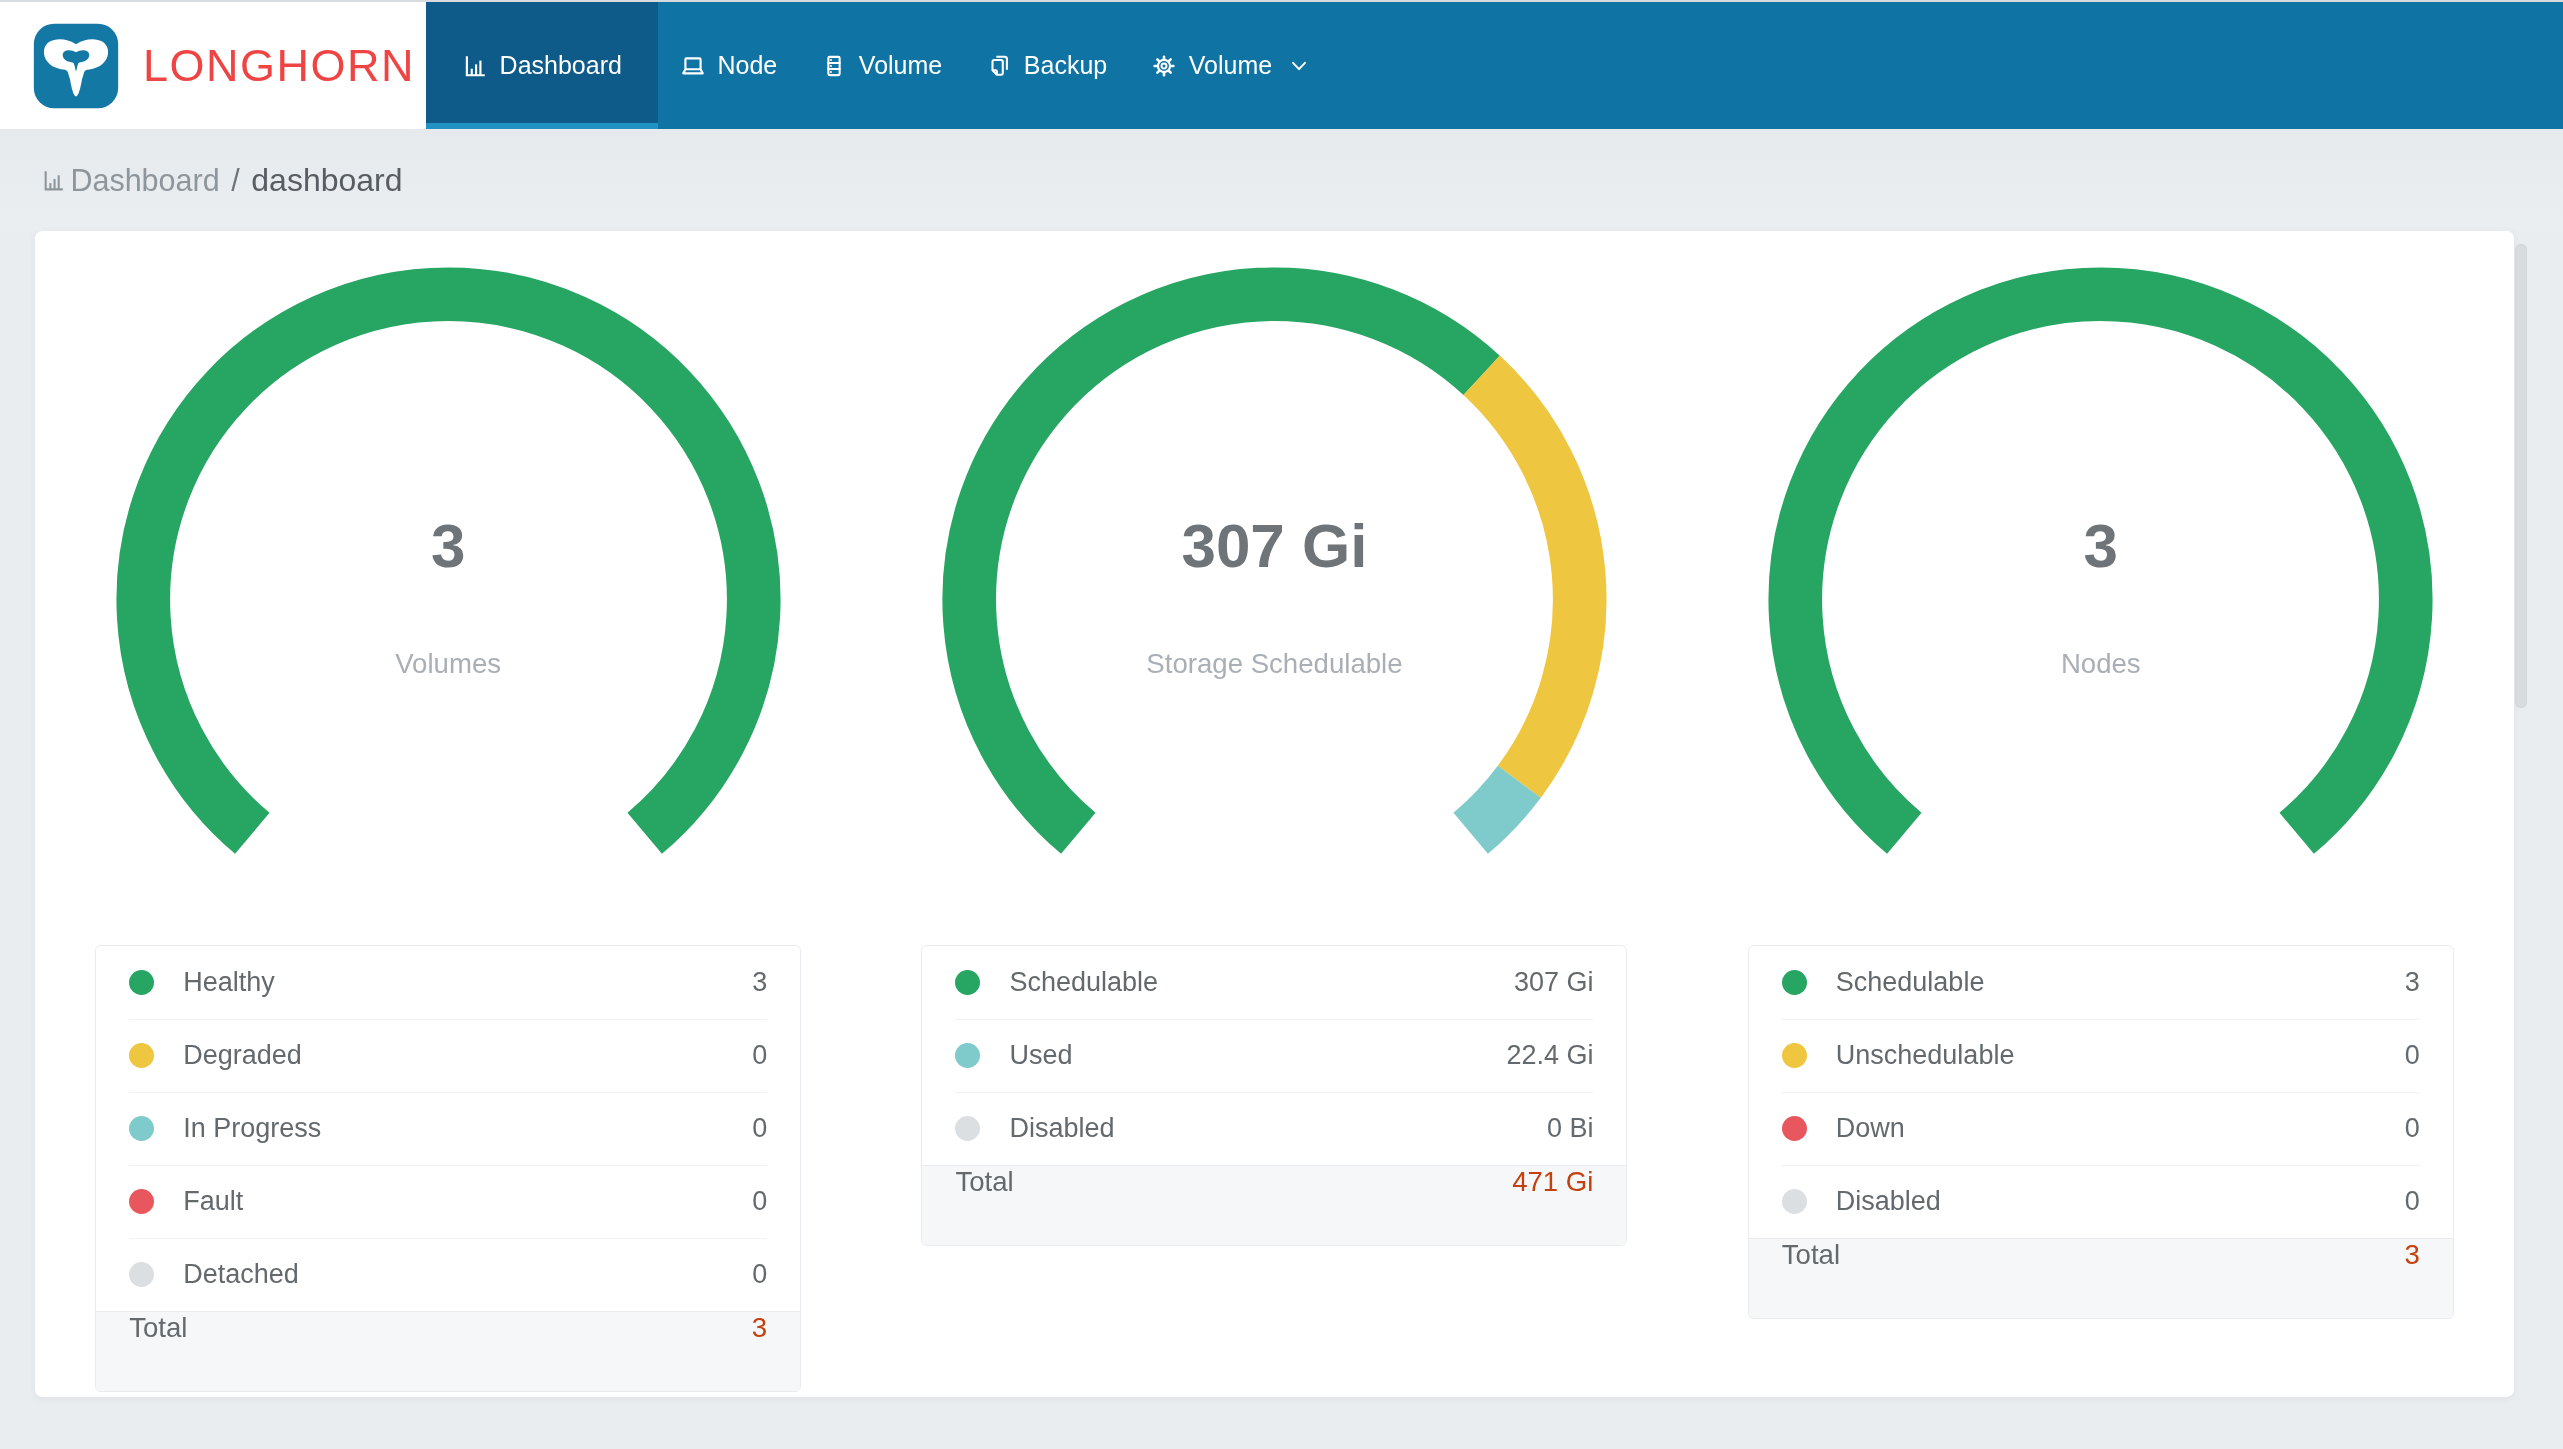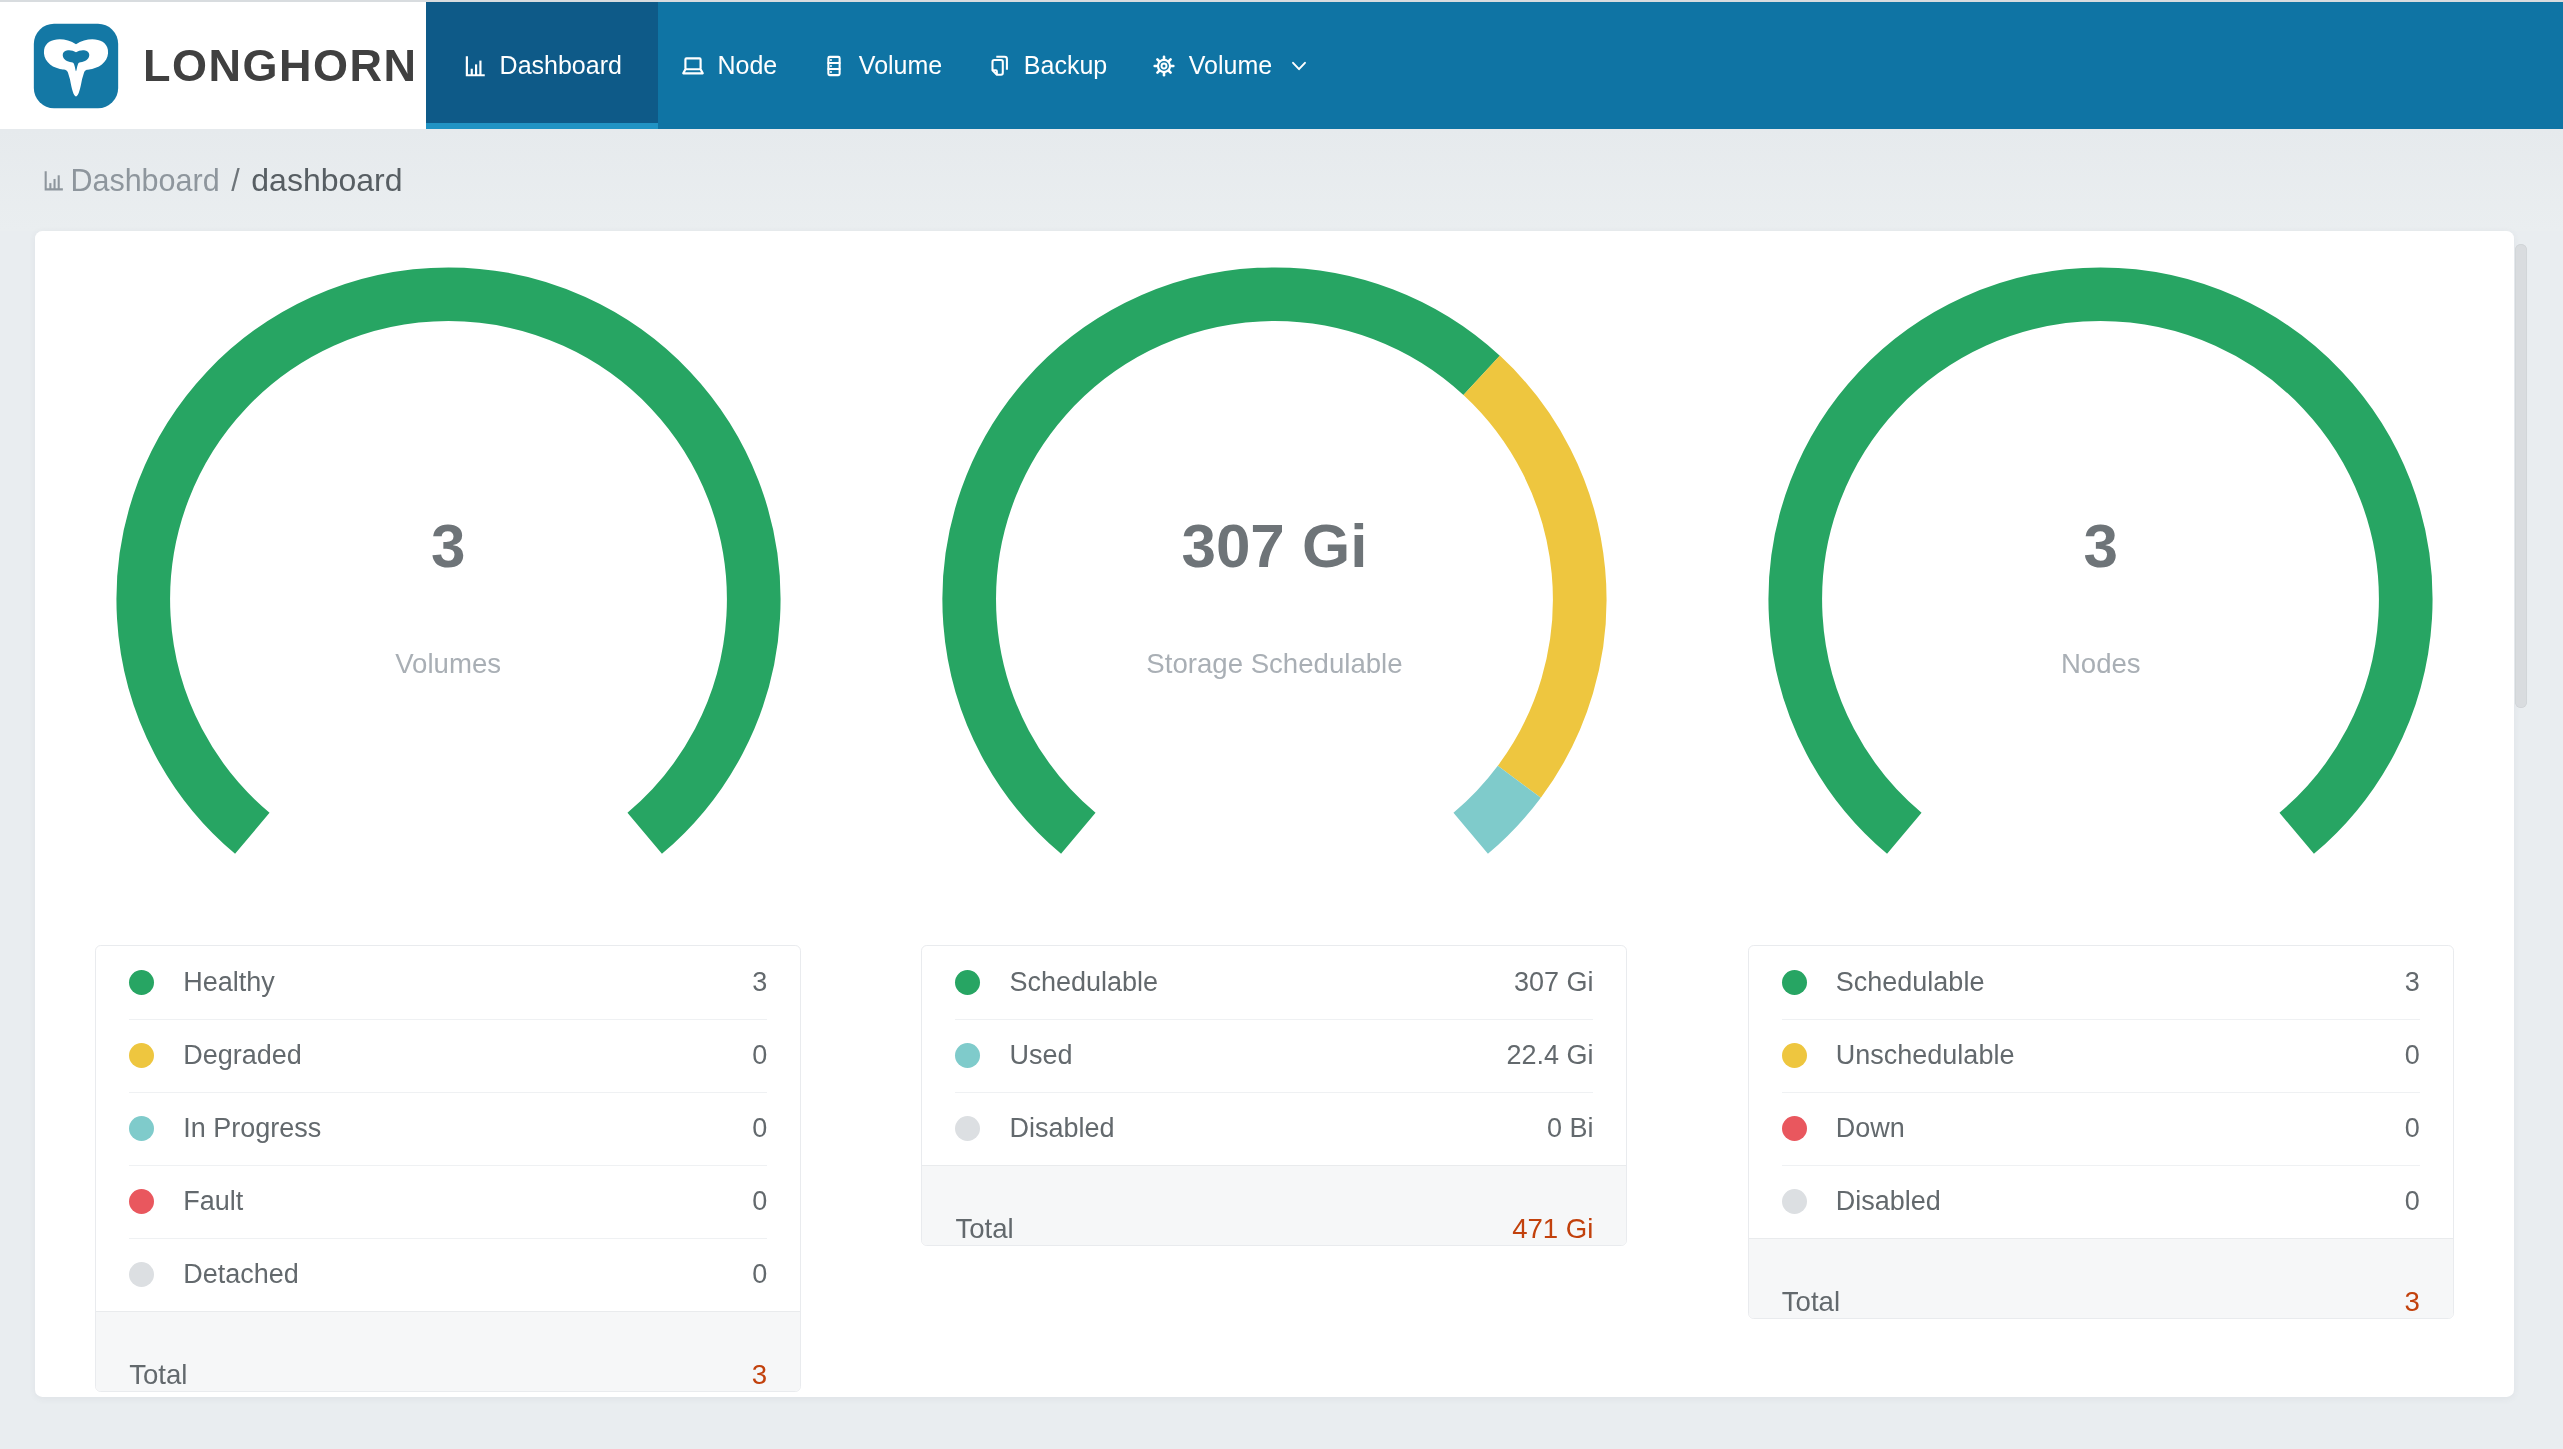--- a/index.html
+++ b/index.html
@@ -18,21 +18,21 @@
     position: absolute; top:2.2px; left:0; width:100%; height:127px;
     background:#0F74A4; display:flex; align-items:stretch; z-index:4;
   }
   .logo-box {
     width:426px; height:127px; background:#FFFFFF;
     display:flex; align-items:center; padding-left:32px; gap:23px; flex:none;
     cursor:pointer;
   }
   .logo-mark { width:88px; height:88px; flex:none; }
   .brand-text {
-    font-size:45px; font-weight:bold; color:#404040; letter-spacing:1.5px;
+    font-size:45px; font-weight:normal; color:#ef4444; letter-spacing:1.5px;
   }
   .nav-menu { display:flex; align-items:stretch; }
   .nav-item {
     display:flex; align-items:center; gap:11.6px; padding:0 22px;
     color:#FFFFFF; font-size:25px; cursor:pointer; position:relative;
   }
   .nav-item.active { background:#0E5A88; padding:0 36px; }
   .nav-item.active::after {
     content:''; position:absolute; left:0; right:0; bottom:0; height:5.8px; background:#2093C4;
   }
@@ -79,21 +79,21 @@
   .legend-body { padding:0 33px;text-align:right; }
   .legend-row {
     height:73px; display:flex; align-items:center;
   }
   .legend-row + .legend-row { border-top:1.5px solid #EFF1F3; }
   .dot { width:25px; height:25px; border-radius:50%; flex:none; margin-right:29px; }
   .legend-label { font-size:27px; color:#63696D; }
   .legend-value { margin-left:auto; font-size:27px; color:#63696D; }
   .legend-foot {
     height:80px; background:#F6F7F8; border-top:1.5px solid #E9EBED;
-    display:flex; align-items:flex-end; padding:0 33px;
+    display:flex; align-items:flex-start; padding:0 33px;
   }
   .foot-label { font-size:27.6px; color:#63696D; }
   .foot-value { margin-left:auto; font-size:27.6px; color:#c2410c; }
 
   
   .scroll-thumb {
     position:absolute; left:2515px; top:244px; width:12.3px; height:464px;
     border-radius:6.5px; background:#D9DCDF; box-shadow:inset 0 0 0 0.7px #CFD3D6;
     cursor:grab; z-index:6;
   }

